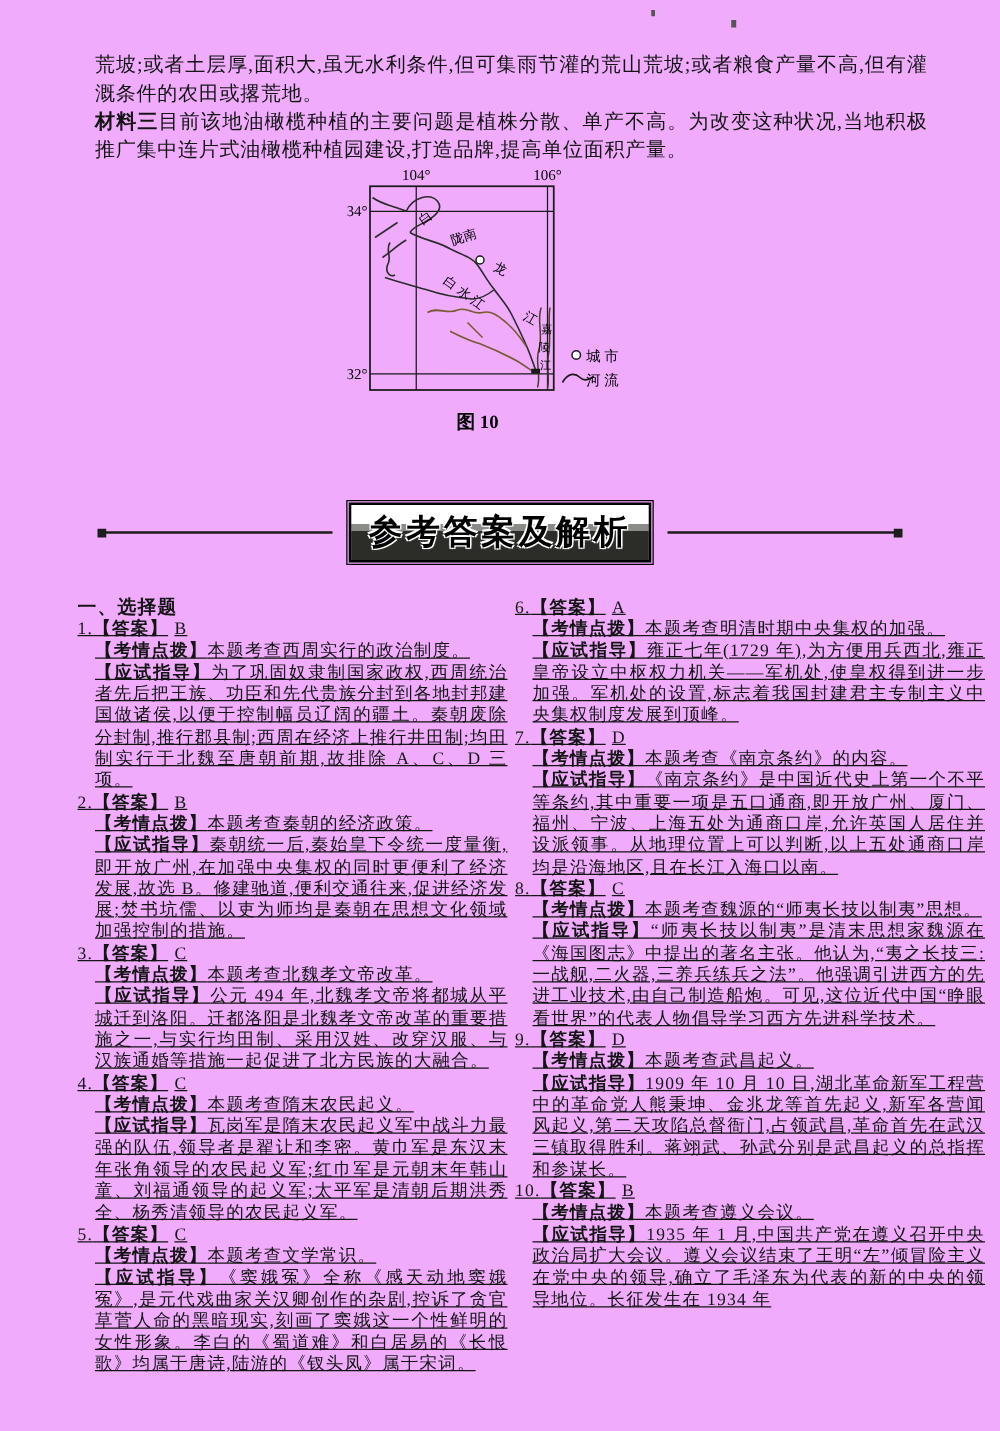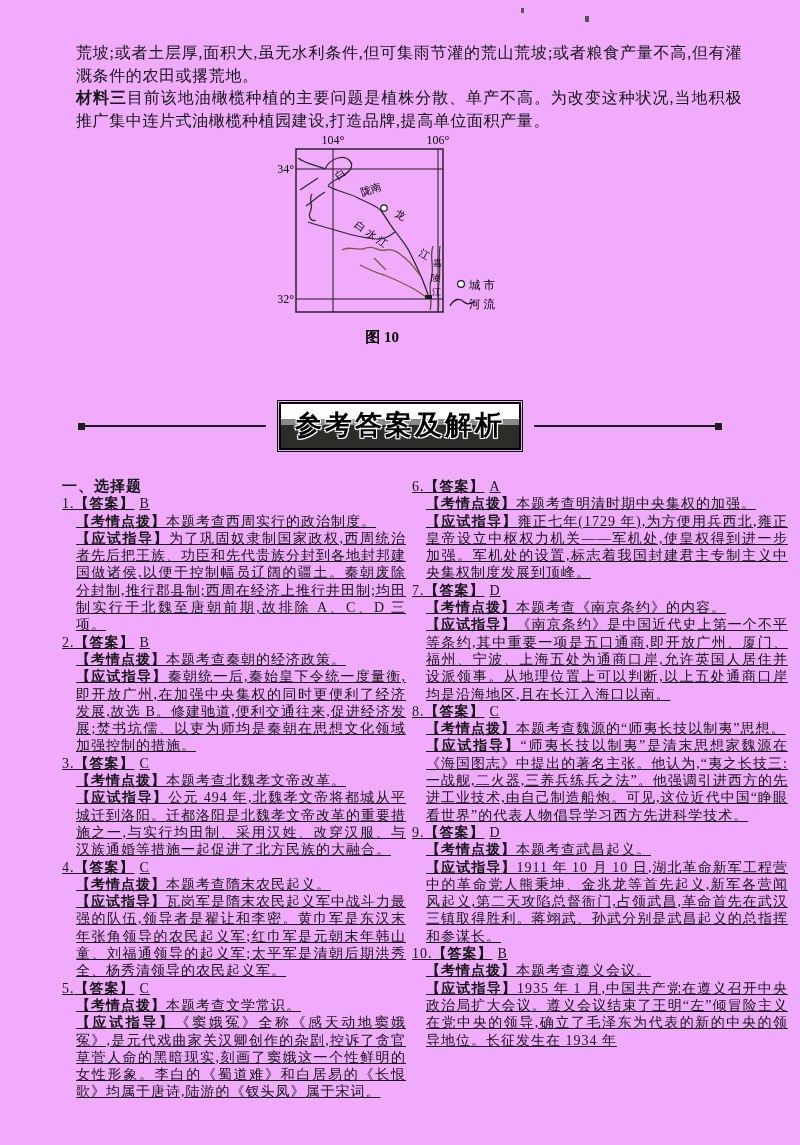--- a/index.html
+++ b/index.html
@@ -175,21 +175,21 @@
             <p class="ys"><b class="tag">【应试指导】</b><span class="body">《南京条约》是中国近代史上第一个不平等条约,其中重要一项是五口通商,即开放广州、厦门、福州、宁波、上海五处为通商口岸,允许英国人居住并设派领事。从地理位置上可以判断,以上五处通商口岸均是沿海地区,且在长江入海口以南。</span></p>
           </div>
           <div class="ans-item">
             <p class="first"><span class="num">8.</span><b class="tag">【答案】</b><span class="letter">C</span></p>
             <p class="kq"><b class="tag">【考情点拨】</b><span class="body">本题考查魏源的“师夷长技以制夷”思想。</span></p>
             <p class="ys"><b class="tag">【应试指导】</b><span class="body">“师夷长技以制夷”是清末思想家魏源在《海国图志》中提出的著名主张。他认为,“夷之长技三:一战舰,二火器,三养兵练兵之法”。他强调引进西方的先进工业技术,由自己制造船炮。可见,这位近代中国“睁眼看世界”的代表人物倡导学习西方先进科学技术。</span></p>
           </div>
           <div class="ans-item">
             <p class="first"><span class="num">9.</span><b class="tag">【答案】</b><span class="letter">D</span></p>
             <p class="kq"><b class="tag">【考情点拨】</b><span class="body">本题考查武昌起义。</span></p>
-            <p class="ys"><b class="tag">【应试指导】</b><span class="body">1911 年 10 月 10 日,湖北革命新军工程营中的革命党人熊秉坤、金兆龙等首先起义,新军各营闻风起义,第二天攻陷总督衙门,占领武昌,革命首先在武汉三镇取得胜利。蒋翊武、孙武分别是武昌起义的总指挥和参谋长。</span></p>
+            <p class="ys"><b class="tag">【应试指导】</b><span class="body">1909 年 10 月 10 日,湖北革命新军工程营中的革命党人熊秉坤、金兆龙等首先起义,新军各营闻风起义,第二天攻陷总督衙门,占领武昌,革命首先在武汉三镇取得胜利。蒋翊武、孙武分别是武昌起义的总指挥和参谋长。</span></p>
           </div>
           <div class="ans-item">
             <p class="first"><span class="num">10.</span><b class="tag">【答案】</b><span class="letter">B</span></p>
             <p class="kq"><b class="tag">【考情点拨】</b><span class="body">本题考查遵义会议。</span></p>
             <p class="ys"><b class="tag">【应试指导】</b><span class="body">1935 年 1 月,中国共产党在遵义召开中央政治局扩大会议。遵义会议结束了王明“左”倾冒险主义在党中央的领导,确立了毛泽东为代表的新的中央的领导地位。长征发生在 1934 年</span></p>
           </div>
         </div>
     </div>
   </div>
 </div>

